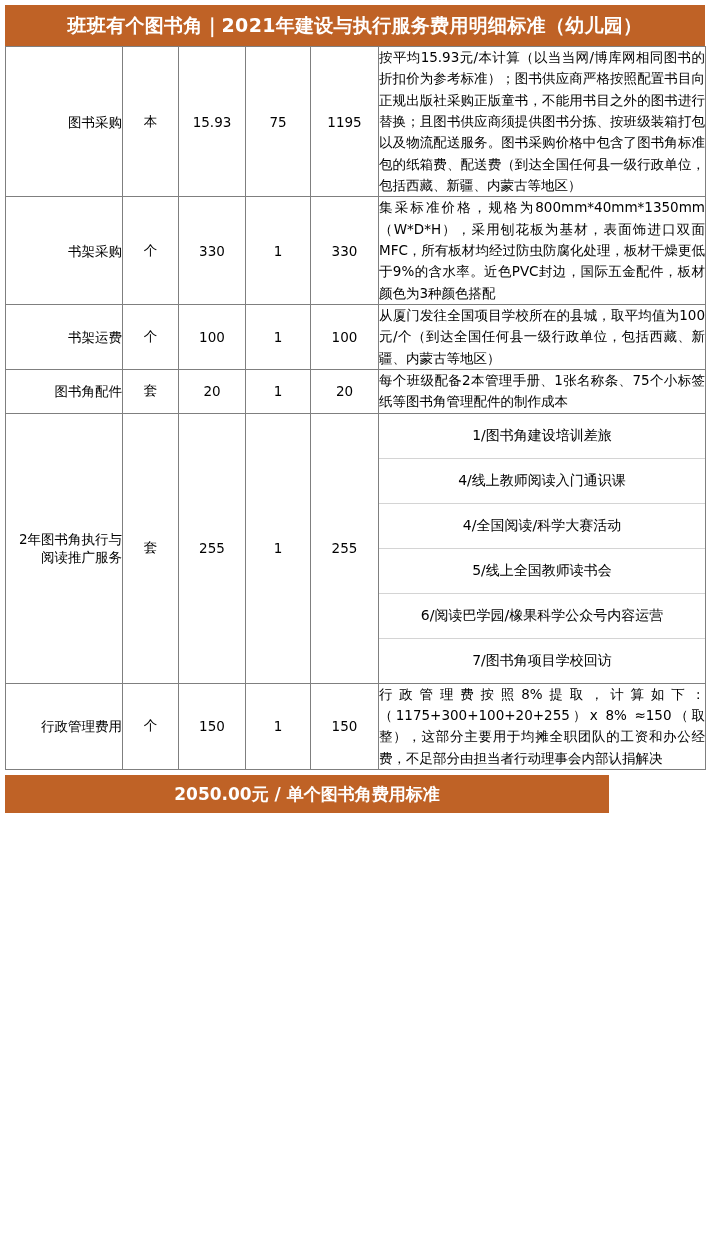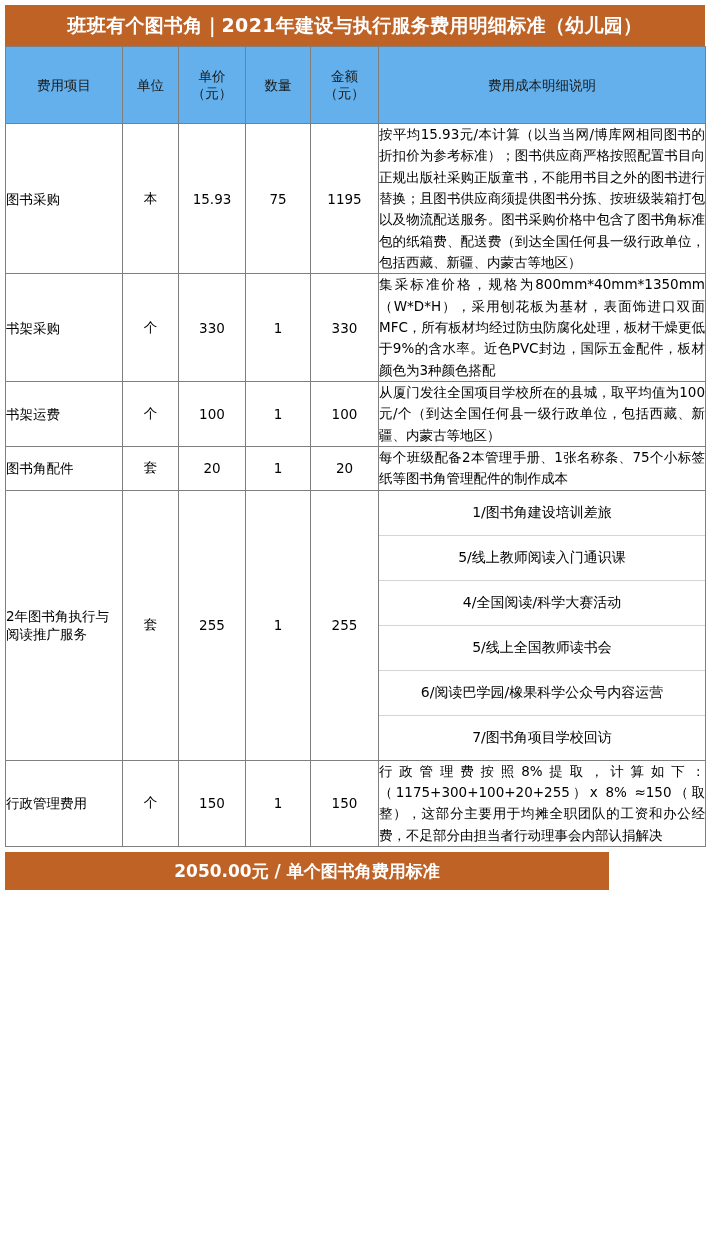--- a/index.html
+++ b/index.html
@@ -55,21 +55,21 @@
     height: 76px;
     line-height: 1.25;
   }
   .c-item  { width: 117px; }
   .c-unit  { width: 56px; }
   .c-price { width: 67px; }
   .c-qty   { width: 65px; }
   .c-amt   { width: 68px; }
   .c-desc  { width: 327px; }
 
-  td.item  { text-align: left; font-size: 14px; line-height: 1.35; padding: 6px 4px; }
+  td.item  { text-align: right; font-size: 14px; line-height: 1.35; padding: 6px 4px; }
   td.num   { text-align: center; font-size: 14.5px; }
   td.unit  { text-align: center; font-size: 14.5px; }
 
   td.desc {
     text-align: justify;
     text-justify: inter-ideograph;
     font-size: 14px;
     line-height: 1.58;
     padding: 7px 8px 7px 9px;
   }
@@ -116,34 +116,20 @@
   <table class="cost">
     <colgroup>
       <col class="c-item">
         <col class="c-unit">
         <col class="c-price">
       <col class="c-qty">
         <col class="c-amt">
         <col class="c-desc">
     </colgroup>
     <tbody>
-      <tr class="hdr">
-        <td>费用项目</td>
-        <td>单位</td>
-        <td>
-          <div>单价</div>
-          <div>（元）</div>
-        </td>
-        <td>数量</td>
-        <td>
-          <div>金额</div>
-          <div>（元）</div>
-        </td>
-        <td>费用成本明细说明</td>
-      </tr>
 
       <tr>
         <td class="item">图书采购</td>
         <td class="unit">本</td>
         <td class="num">15.93</td>
         <td class="num">75</td>
         <td class="num">1195</td>
         <td class="desc">按平均15.93元/本计算（以当当网/博库网相同图书的折扣价为参考标准）；图书供应商严格按照配置书目向正规出版社采购正版童书，不能用书目之外的图书进行替换；且图书供应商须提供图书分拣、按班级装箱打包以及物流配送服务。图书采购价格中包含了图书角标准包的纸箱费、配送费（到达全国任何县一级行政单位，包括西藏、新疆、内蒙古等地区）</td>
       </tr>
 
@@ -180,21 +166,21 @@
         <td class="num">255</td>
         <td class="num">1</td>
         <td class="num">255</td>
         <td class="desc-pack">
           <table class="sublist">
             <tbody>
               <tr>
                   <td>1/图书角建设培训差旅</td>
                 </tr>
               <tr>
-                  <td>5/线上教师阅读入门通识课</td>
+                  <td>4/线上教师阅读入门通识课</td>
                 </tr>
               <tr>
                   <td>4/全国阅读/科学大赛活动</td>
                 </tr>
               <tr>
                   <td>5/线上全国教师读书会</td>
                 </tr>
               <tr>
                   <td>6/阅读巴学园/橡果科学公众号内容运营</td>
                 </tr>

